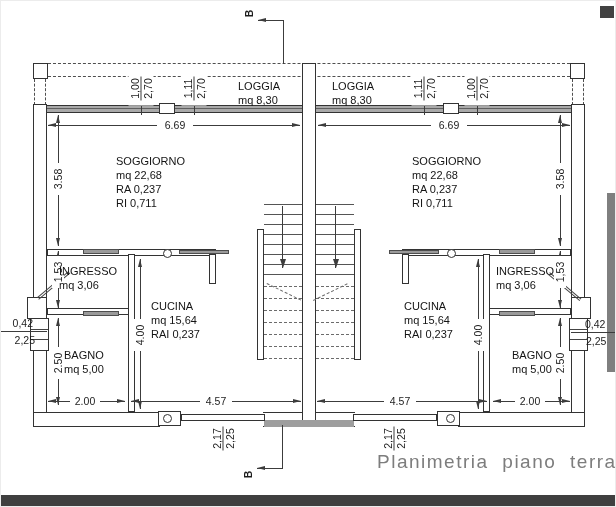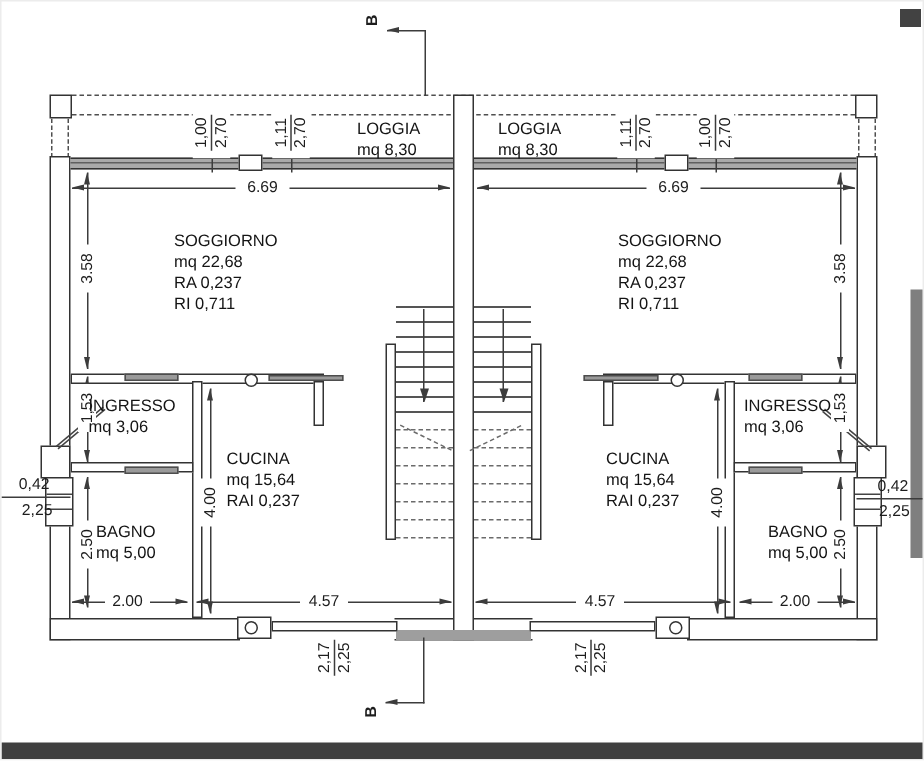--- a/index.html
+++ b/index.html
@@ -270,14 +270,15 @@
     <div>mq 5,00</div>
   </div>
 
   <div class="dv" style="left:282px;top:19px;height:44px;"></div>
   <div class="dh al" style="left:257px;top:19px;width:26px;"></div>
   <div class="vwrap" style="left:239px;top:6px;width:16px;height:13px;font-weight:bold;">B</div>
   <div class="dv" style="left:281px;top:424px;height:44px;"></div>
   <div class="dh al" style="left:256px;top:467px;width:26px;"></div>
   <div class="vwrap" style="left:238px;top:467px;width:16px;height:13px;font-weight:bold;">B</div>
 
+  <div class="title" style="left:376px;top:450px;">Planimetria piano terra</div>
 
 </div>
 
 </body></html>

